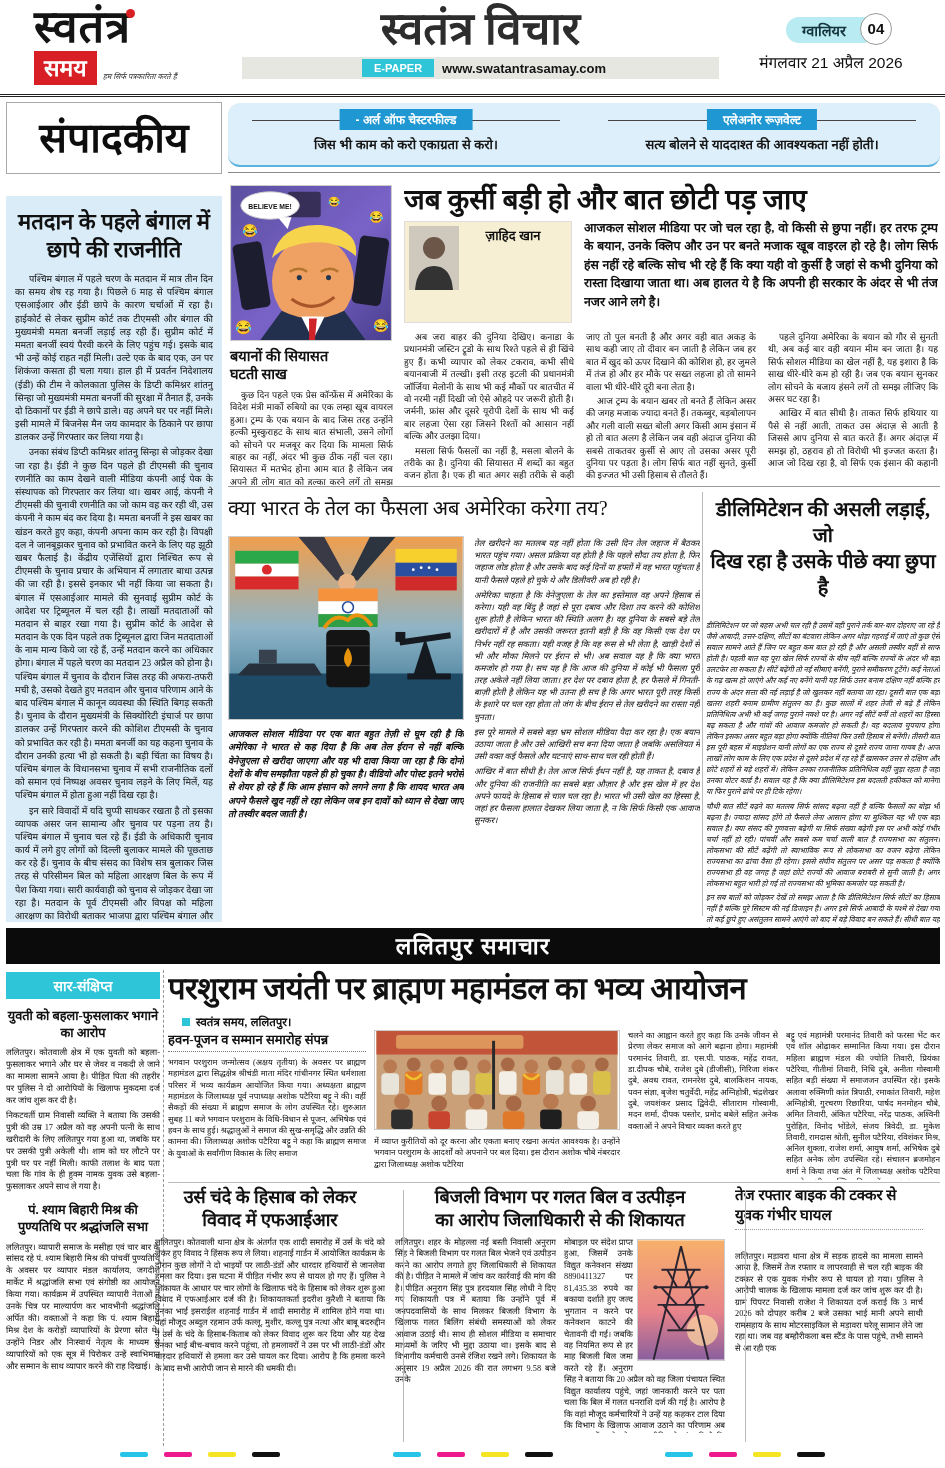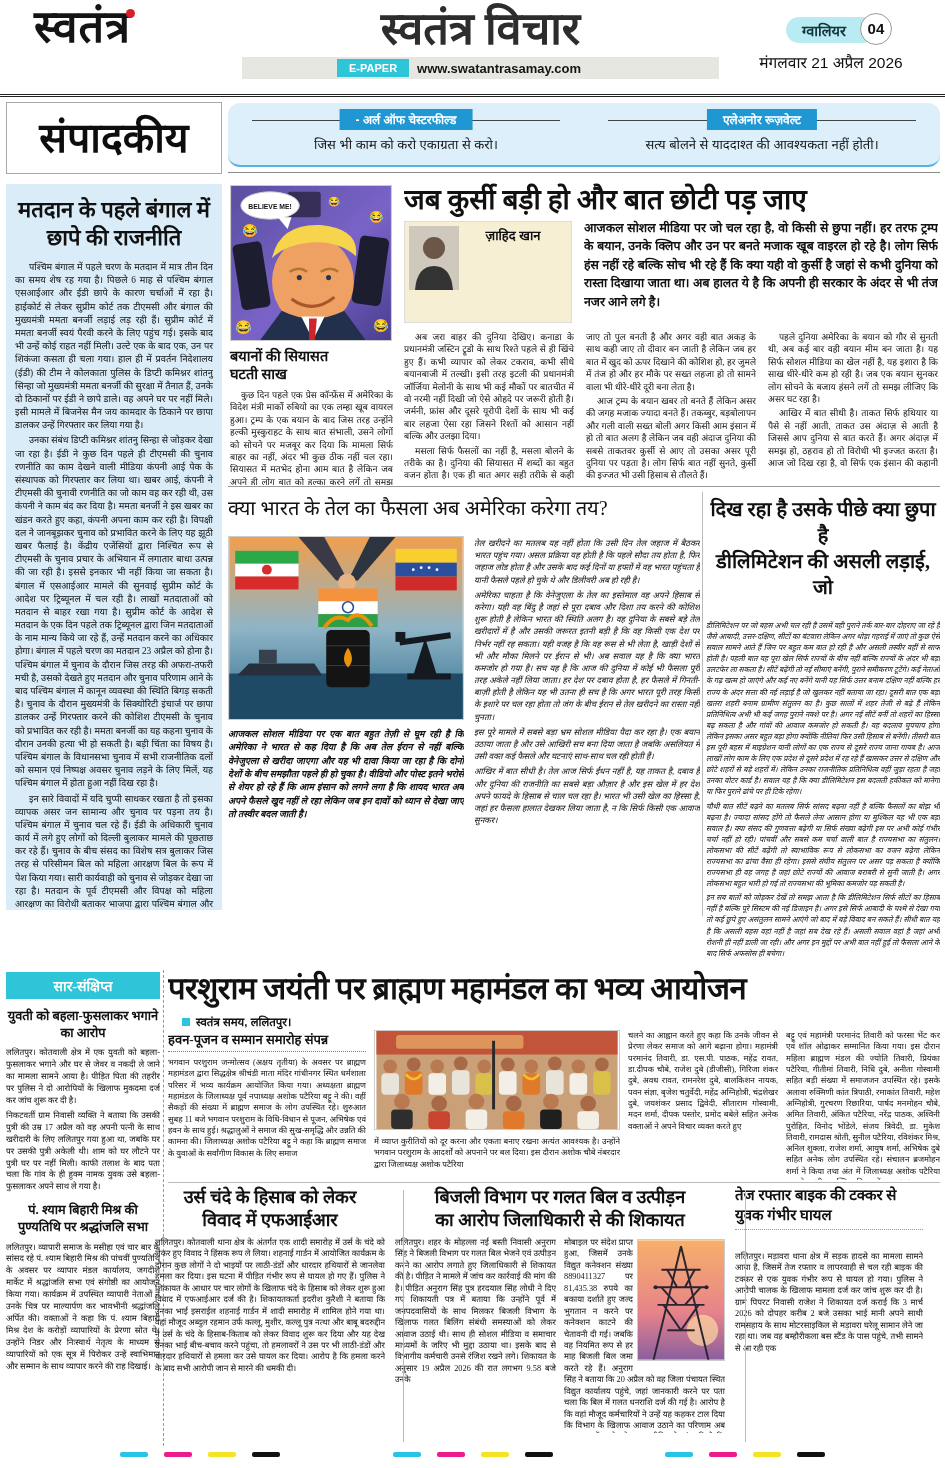--- a/index.html
+++ b/index.html
@@ -12,45 +12,45 @@
             border-bottom:3px double #222;padding:5px 8px 0 8px;background:#fff}
   .logo{width:228px;position:relative;padding-left:26px}
   .logo1{font-family:"Liberation Serif",serif;font-size:45px;font-weight:900;line-height:1.0;color:#141414;letter-spacing:1px}
   .logo-dot{position:absolute;left:118px;top:4px;width:9px;height:9px;border-radius:50%;background:#d91f26}
   .logo-row{display:flex;align-items:flex-end;gap:6px;margin-top:1px}
   .logo2{display:inline-block;background:#d91f26;color:#fff;font-size:23px;font-weight:800;
          padding:0 10px 2px 10px;font-family:"Liberation Serif",serif}
   .tagline{font-size:7.5px;color:#333;padding-bottom:4px;font-style:italic}
   .mast-center{flex:1;padding:2px 6px 0 6px;text-align:center}
   .page-title{font-size:45px;font-weight:800;color:#2d2d2d;line-height:1.0;font-family:"Liberation Serif",serif}
-  .epaper-bar{margin-top:5px;height:22px;background:#e7e7e2;display:flex;align-items:center;padding-left:95px;gap:8px}
+  .epaper-bar{margin-top:5px;height:22px;background:#e7e7e2;display:flex;align-items:center;padding-left:120px;gap:8px}
   .epaper-badge{background:#2fc5d8;color:#fff;font-weight:800;font-size:11px;padding:3px 12px;cursor:pointer}
   .website{font-size:13px;font-weight:700;color:#141414;cursor:pointer}
   .mast-right{width:212px;text-align:center;padding-top:12px}
   .city-pill{display:inline-block;position:relative;background:#b9ebf3;border-radius:14px;
              padding:3px 30px 3px 16px;font-weight:800;font-size:14.5px;color:#15353d}
   .page-circle{position:absolute;right:-16px;top:-4px;width:32px;height:32px;background:#fff;
                border:1px solid #9a9a9a;border-radius:50%;line-height:30px;text-align:center;
                font-weight:800;font-size:15px;color:#111}
   .edition-date{font-weight:400;font-size:15.5px;margin-top:8px;color:#101010}
 
   
   .quotebox{position:absolute;left:228px;top:103px;width:712px;height:64px;background:#ddeffa;
             border-radius:12px;border-bottom:2px solid #57b2dd;display:flex}
   .quote{flex:1;position:relative;padding-top:6px}
   .qline{position:absolute;left:24px;right:24px;top:17px;border-top:1.6px solid #444}
   .qlabel{position:absolute;top:6px;left:50%;transform:translateX(-50%);background:#1e97d2;color:#fff;
           font-weight:800;font-size:12px;padding:2px 16px;white-space:nowrap}
-  .qtext{margin-top:26px;text-align:center;font-weight:400;font-size:13px;color:#161616}
+  .qtext{margin-top:26px;text-align:center;font-weight:700;font-size:13px;color:#161616}
 
   
   .editorial{position:absolute;left:6px;top:102px;width:216px}
   .ed-label{border:1px solid #a8a8a8;background:#fff;text-align:center;height:72px;line-height:70px;
             font-size:41px;font-weight:900;color:#0d0d0d;font-family:"Liberation Serif",serif}
-  .ed-panel{background:#d9ecf8;margin-top:10px;padding:10px 9px;height:726px;overflow:hidden}
+  .ed-panel{background:#d9ecf8;margin-top:22px;padding:10px 9px;height:726px;overflow:hidden}
   .ed-head{font-size:22px;font-weight:800;text-align:center;line-height:1.25;margin:2px 0 10px;
            font-family:"Liberation Serif",serif}
   .ed-panel p{font-family:"Liberation Serif",serif;font-size:9.3px;line-height:1.42;text-align:justify;
               text-indent:14px;margin-bottom:2px}
 
   
   .lead{position:absolute;left:228px;top:172px;width:712px;height:314px;border-top:1px solid #8a8a8a}
   .lead-head{position:absolute;left:176px;top:6px;width:536px;font-size:28px;font-weight:800;
              white-space:nowrap;overflow:hidden;font-family:"Liberation Serif",serif}
   .lead-img{position:absolute;left:2px;top:12px;width:162px;height:156px;border:1px solid #ccc}
@@ -141,20 +141,24 @@
 </style>
 </head>
 <body>
 
 <div class="page">
 
   <header class="masthead">
     <div class="logo">
       <div class="logo1">स्वतंत्र</div>
       <span class="logo-dot"></span>
+      <div class="logo-row">
+        <div class="logo2">समय</div>
+        <div class="tagline">हम सिर्फ पत्रकारिता करते हैं</div>
+      </div>
     </div>
     <div class="mast-center">
       <div class="page-title">स्वतंत्र विचार</div>
       <div class="epaper-bar">
         <span class="epaper-badge">E-PAPER</span>
         <span class="website">www.swatantrasamay.com</span>
       </div>
     </div>
     <div class="mast-right">
       <div class="city-pill">
@@ -315,30 +319,31 @@
       <p>अमेरिका चाहता है कि वेनेजुएला के तेल का इस्तेमाल वह अपने हिसाब से करेगा। यही वह बिंदु है जहां से पूरा दबाव और दिशा तय करने की कोशिश शुरू होती है लेकिन भारत की स्थिति अलग है। वह दुनिया के सबसे बड़े तेल खरीदारों में है और उसकी जरूरत इतनी बड़ी है कि वह किसी एक देश पर निर्भर नहीं रह सकता। यही वजह है कि वह रूस से भी लेता है, खाड़ी देशों से भी और मौका मिलने पर ईरान से भी। अब सवाल यह है कि क्या भारत कमजोर हो गया है। सच यह है कि आज की दुनिया में कोई भी फैसला पूरी तरह अकेले नहीं लिया जाता। हर देश पर दबाव होता है, हर फैसले में गिनती-बाज़ी होती है लेकिन यह भी उतना ही सच है कि अगर भारत पूरी तरह किसी के इशारे पर चल रहा होता तो जंग के बीच ईरान से तेल खरीदने का रास्ता नहीं चुनता।</p>
       <p>इस पूरे मामले में सबसे बड़ा भ्रम सोशल मीडिया पैदा कर रहा है। एक बयान उठाया जाता है और उसे आखिरी सच बना दिया जाता है जबकि असलियत में उसी वक्त कई फैसले और घटनाएं साथ-साथ चल रही होती हैं।</p>
       <p>आखिर में बात सीधी है। तेल आज सिर्फ ईंधन नहीं है, यह ताकत है, दबाव है और दुनिया की राजनीति का सबसे बड़ा औज़ार है और इस खेल में हर देश अपने फायदे के हिसाब से चाल चल रहा है। भारत भी उसी खेल का हिस्सा है, जहां हर फैसला हालात देखकर लिया जाता है, न कि सिर्फ किसी एक आवाज सुनकर।</p>
     </div>
   </section>
 
   <div class="vsep" style="left:702px;top:492px;height:424px"></div>
 
   <section class="delim">
     <div class="delim-head">
+      <div>डीलिमिटेशन की असली लड़ाई, जो</div>
       <div>दिख रहा है उसके पीछे क्या छुपा है</div>
-      <div>डीलिमिटेशन की असली लड़ाई, जो</div>
     </div>
     <div class="delim-body">
       <p>डीलिमिटेशन पर जो बहस अभी चल रही है उसमें वही पुराने तर्क बार-बार दोहराए जा रहे हैं जैसे आबादी, उत्तर-दक्षिण, सीटों का बंटवारा लेकिन अगर थोड़ा गहराई में जाएं तो कुछ ऐसे सवाल सामने आते हैं जिन पर बहुत कम बात हो रही है और असली तस्वीर वहीं से साफ होती है। पहली बात यह पूरा खेल सिर्फ राज्यों के बीच नहीं बल्कि राज्यों के अंदर भी बड़ा उलटफेर ला सकता है। सीटें बढ़ेंगी तो नई सीमाएं बनेंगी, पुराने समीकरण टूटेंगे। कई नेताओं के गढ़ खत्म हो जाएंगे और कई नए बनेंगे यानी यह सिर्फ उत्तर बनाम दक्षिण नहीं बल्कि हर राज्य के अंदर सत्ता की नई लड़ाई है जो खुलकर नहीं बताया जा रहा। दूसरी बात एक बड़ा खतरा शहरी बनाम ग्रामीण संतुलन का है। कुछ सालों में शहर तेजी से बढ़े हैं लेकिन प्रतिनिधित्व अभी भी कई जगह पुराने नक्शे पर है। अगर नई सीटें बनीं तो शहरों का हिस्सा बढ़ सकता है और गांवों की आवाज कमजोर हो सकती है। यह बदलाव चुपचाप होगा लेकिन इसका असर बहुत बड़ा होगा क्योंकि नीतियां फिर उसी हिसाब से बनेंगी। तीसरी बात इस पूरी बहस में माइग्रेशन यानी लोगों का एक राज्य से दूसरे राज्य जाना गायब है। आज लाखों लोग काम के लिए एक प्रदेश से दूसरे प्रदेश में रह रहे हैं खासकर उत्तर से दक्षिण और छोटे शहरों से बड़े शहरों में। लेकिन उनका राजनीतिक प्रतिनिधित्व वहीं जुड़ा रहता है जहां उनका वोटर कार्ड है। सवाल यह है कि क्या डीलिमिटेशन इस बदलती हकीकत को मानेगा या फिर पुराने ढांचे पर ही टिके रहेगा।</p>
       <p>चौथी बात सीटें बढ़ने का मतलब सिर्फ सांसद बढ़ना नहीं है बल्कि फैसलों का बोझ भी बढ़ना है। ज्यादा सांसद होंगे तो फैसले लेना आसान होगा या मुश्किल यह भी एक बड़ा सवाल है। क्या संसद की गुणवत्ता बढ़ेगी या सिर्फ संख्या बढ़ेगी इस पर अभी कोई गंभीर चर्चा नहीं हो रही। पांचवीं और सबसे कम चर्चा वाली बात है राज्यसभा का संतुलन। लोकसभा की सीटें बढ़ेंगी तो स्वाभाविक रूप से लोकसभा का वजन बढ़ेगा लेकिन राज्यसभा का ढांचा वैसा ही रहेगा। इससे संघीय संतुलन पर असर पड़ सकता है क्योंकि राज्यसभा ही वह जगह है जहां छोटे राज्यों की आवाज बराबरी से सुनी जाती है। अगर लोकसभा बहुत भारी हो गई तो राज्यसभा की भूमिका कमजोर पड़ सकती है।</p>
       <p>इन सब बातों को जोड़कर देखें तो समझ आता है कि डीलिमिटेशन सिर्फ सीटों का हिसाब नहीं है बल्कि पूरे सिस्टम की नई डिजाइन है। अगर इसे सिर्फ आबादी के चश्मे से देखा गया तो कई छुपे हुए असंतुलन सामने आएंगे जो बाद में बड़े विवाद बन सकते हैं। सीधी बात यह है कि असली बहस वहां नहीं है जहां सब देख रहे हैं। असली सवाल वहां है जहां अभी रोशनी ही नहीं डाली जा रही। और अगर इन मुद्दों पर अभी बात नहीं हुई तो फैसला आने के बाद सिर्फ अफसोस ही बचेगा।</p>
     </div>
   </section>
 
+  <div class="banner">ललितपुर समाचार</div>
 
   <aside class="briefs">
     <div class="briefs-label">सार-संक्षिप्त</div>
     <div class="brief-head">युवती को बहला-फुसलाकर भगाने का आरोप</div>
     <p>ललितपुर। कोतवाली क्षेत्र में एक युवती को बहला-फुसलाकर भगाने और घर से जेवर व नकदी ले जाने का मामला सामने आया है। पीड़ित पिता की तहरीर पर पुलिस ने दो आरोपियों के खिलाफ मुकदमा दर्ज कर जांच शुरू कर दी है।</p>
     <p>निकटवर्ती ग्राम निवासी व्यक्ति ने बताया कि उसकी पुत्री की उम्र 17 अप्रैल को वह अपनी पत्नी के साथ खरीदारी के लिए ललितपुर गया हुआ था, जबकि घर पर उसकी पुत्री अकेली थी। शाम को घर लौटने पर पुत्री घर पर नहीं मिली। काफी तलाश के बाद पता चला कि गांव के ही हुक्म नामक युवक उसे बहला-फुसलाकर अपने साथ ले गया है।</p>
     <div class="brief-head">पं. श्याम बिहारी मिश्र की पुण्यतिथि पर श्रद्धांजलि सभा</div>
     <p>ललितपुर। व्यापारी समाज के मसीहा एवं चार बार के सांसद रहे पं. श्याम बिहारी मिश्र की पांचवीं पुण्यतिथि के अवसर पर व्यापार मंडल कार्यालय, जगदीश मार्केट में श्रद्धांजलि सभा एवं संगोष्ठी का आयोजन किया गया। कार्यक्रम में उपस्थित व्यापारी नेताओं ने उनके चित्र पर माल्यार्पण कर भावभीनी श्रद्धांजलि अर्पित की। वक्ताओं ने कहा कि पं. श्याम बिहारी मिश्र देश के करोड़ों व्यापारियों के प्रेरणा स्रोत थे। उन्होंने निडर और निःस्वार्थ नेतृत्व के माध्यम से व्यापारियों को एक सूत्र में पिरोकर उन्हें स्वाभिमान और सम्मान के साथ व्यापार करने की राह दिखाई।</p>
   </aside>
 

